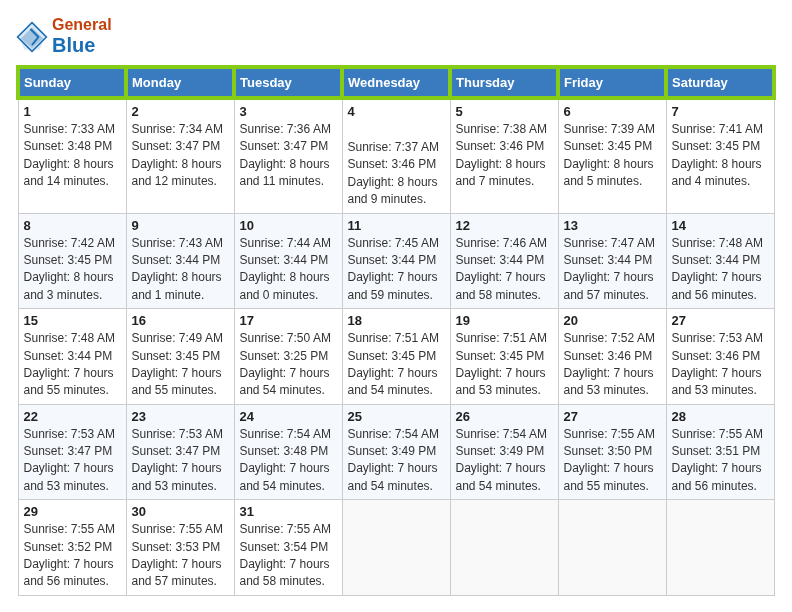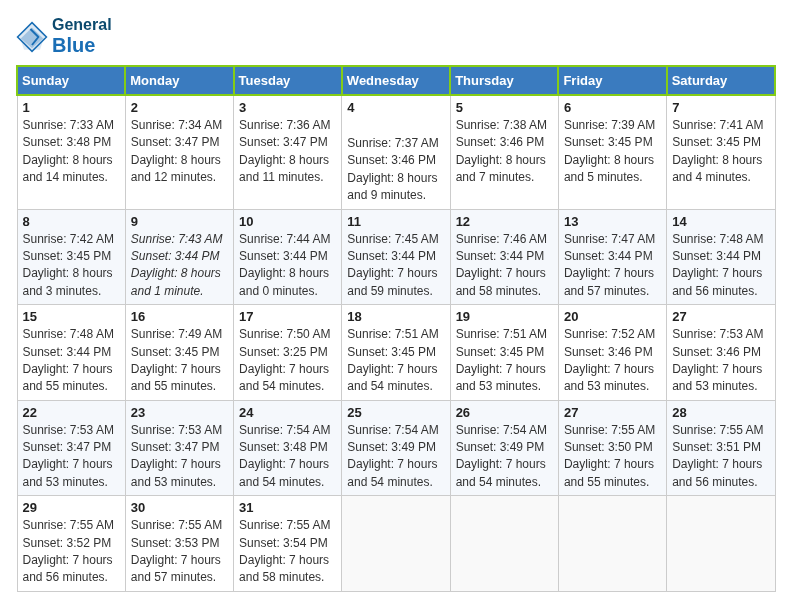--- a/index.html
+++ b/index.html
@@ -42,21 +42,21 @@
       border-collapse: collapse;
       font-size: 11px;
     }
     .calendar thead th {
       background-color: #3a7bbf;
       color: #fff;
       padding: 6px 4px;
       text-align: left;
       font-size: 13px;
       font-weight: bold;
-      border: 2px solid #84cc16;
+      border: 4px solid #84cc16;
     }
     .calendar tbody td {
       border: 1px solid #ccc;
       vertical-align: top;
       padding: 4px 5px;
       background: #fff;
       width: calc(100% / 7);
       min-height: 80px;
     }
     .calendar tbody tr:nth-child(even) td {
@@ -83,21 +83,21 @@
 
 <div class="header-area">
   <div class="logo">
     <svg class="logo-icon" viewBox="0 0 40 40" xmlns="http://www.w3.org/2000/svg">
       <polygon points="20,4 36,18 30,36 10,36 4,18" fill="#1a6eb5" opacity="0.15"></polygon>
       <polygon points="20,2 38,20 20,38 2,20" fill="none" stroke="#1a6eb5" stroke-width="2"></polygon>
       <polygon points="20,8 34,22 20,34 6,22" fill="#1a6eb5" opacity="0.3"></polygon>
       <path d="M18 10 L28 20 L20 30" fill="none" stroke="#1a6eb5" stroke-width="2.5" stroke-linejoin="round"></path>
     </svg>
     <div>
-      <div style="font-size:16px;font-weight:bold;color:#0c4a6e;">General</div>
+      <div style="font-size:16px;font-weight:bold;color:#c2410c;">General</div>
       <div style="font-size:20px;font-weight:bold;color:#1a6eb5;">Blue</div>
     </div>
   </div>
   <div class="title-area">
     <div class="main-title"></div>
     <div class="subtitle"></div>
   </div>
 </div>
 
 <table class="calendar">
@@ -167,21 +167,21 @@
       <tr>
         <td>
           <span class="day-num">8</span>
           <div class="day-info" style="white-space: pre-line;">Sunrise: 7:42 AM
 Sunset: 3:45 PM
 Daylight: 8 hours
 and 3 minutes.</div>
         </td>
         <td>
           <span class="day-num">9</span>
-          <div class="day-info" style="white-space: pre-line; font-style: italic;">Sunrise: 7:43 AM
+          <div class="day-info" style="white-space: pre-line;">Sunrise: 7:43 AM
 Sunset: 3:44 PM
 Daylight: 8 hours
 and 1 minute.</div>
         </td>
         <td>
           <span class="day-num">10</span>
           <div class="day-info" style="white-space: pre-line;">Sunrise: 7:44 AM
 Sunset: 3:44 PM
 Daylight: 8 hours
 and 0 minutes.</div>

